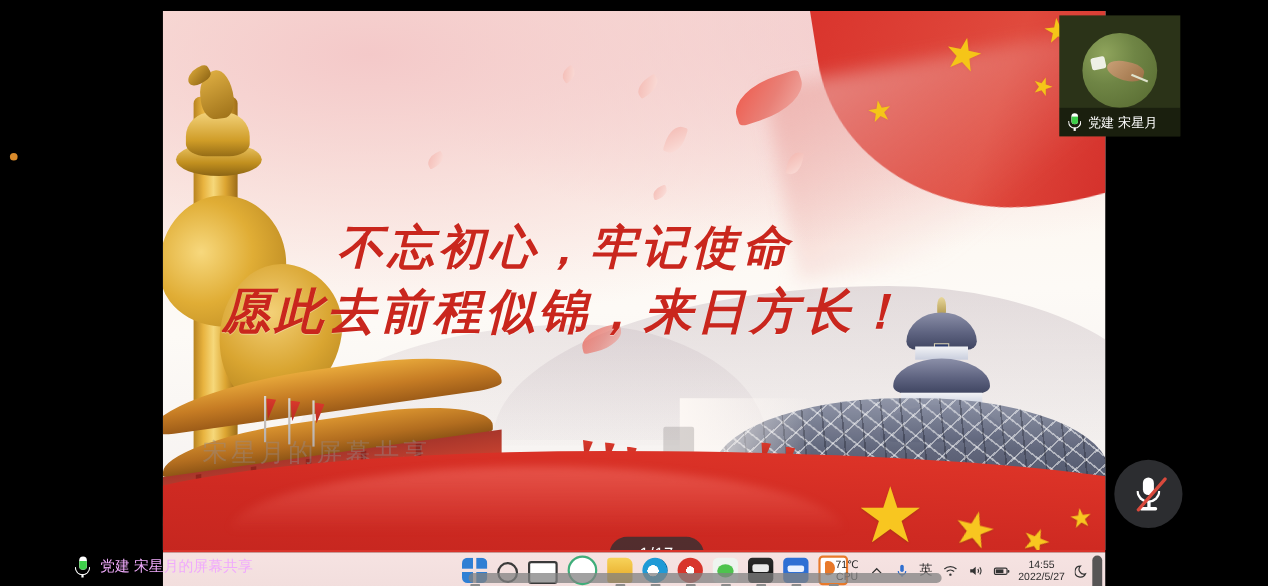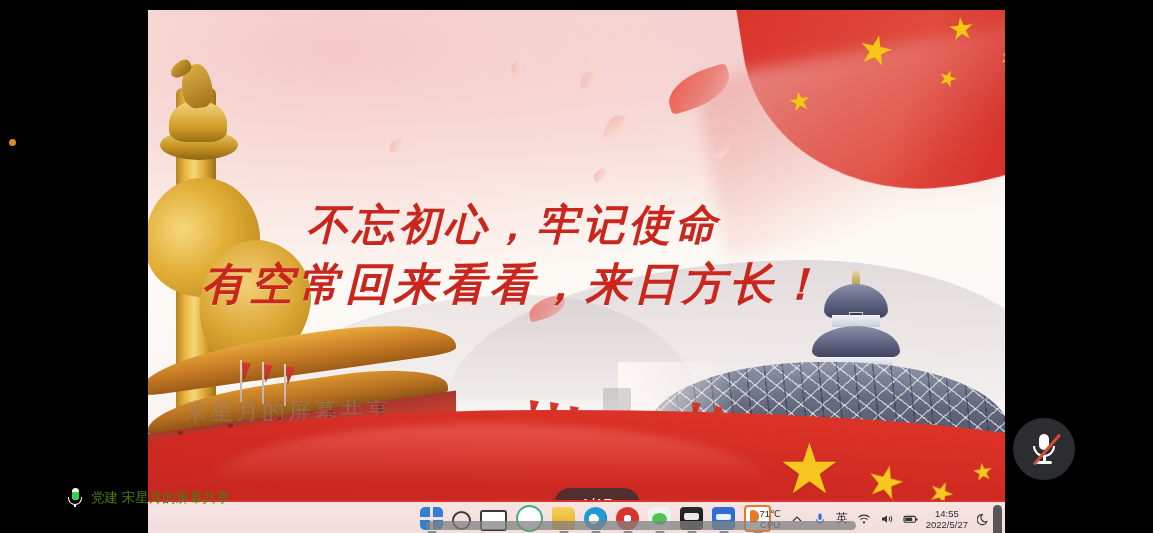--- a/index.html
+++ b/index.html
@@ -688,25 +688,25 @@
   .mic-stem {
     position: absolute;
     left: 5px; top: 13px;
     width: 2px; height: 3px;
     background: #ffffff;
   }
 
   
   .share-label {
     position: absolute;
-    left: 68px; top: 488px;
+    left: 68px; top: 506px;
     display: flex;
-    align-items: center;
+    align-items: flex-start;
     gap: 9px;
-    color: #4d7c0f;
+    color: #f0abfc;
     font-size: 13.5px;
     white-space: nowrap;
     z-index: 5;
   }
   .share-label .mic-glyph { width: 14px; height: 19px; }
   .share-label .mic-cap { left: 4px; width: 7px; height: 12px; border-radius: 3.5px; }
   .share-label .mic-cap i { width: 7px; height: 8px; }
   .share-label .mic-arc { top: 9px; width: 14px; height: 8px; border-radius: 0 0 8px 8px; }
   .share-label .mic-stem { left: 6px; top: 16px; height: 3px; }
 
@@ -850,21 +850,21 @@
 
       <div class="flag-bottom"></div>
       <div class="flag-bottom-hi"></div>
       <div class="star-b" style="left:630px; top:424px; font-size:70px;">★</div>
       <div class="star-b" style="left:718px; top:450px; font-size:44px; transform:rotate(14deg);">★</div>
       <div class="star-b" style="left:780px; top:468px; font-size:30px; transform:rotate(22deg);">★</div>
       <div class="star-b" style="left:824px; top:450px; font-size:24px; transform:rotate(-8deg);">★</div>
 
       <div class="headline">
         <div class="line1">不忘初心，牢记使命</div>
-        <div class="line2">有空常回来看看，来日方长！</div>
+        <div class="line2">愿此去前程似锦，来日方长！</div>
       </div>
 
       <div class="slide-pill">1/17</div>
 
     </div>
 
     <div class="taskbar">
       <div class="tb-center">
         <div class="tb-icon ico-start open"></div>
         <div class="tb-icon ico-search"></div>
@@ -928,20 +928,37 @@
           </svg>
         </span>
       </div>
     </div>
 
     <div class="hscroll"></div>
     <div class="vscroll"></div>
   </div>
 
 
+  <div class="thumb">
+    <div class="thumb-avatar">
+      <div class="av-dog"></div>
+      <div class="av-paper"></div>
+      <div class="av-stick"></div>
+    </div>
+    <div class="thumb-name">
+      <span class="mic-glyph">
+        <span class="mic-cap">
+            <i></i>
+          </span>
+        <span class="mic-arc"></span>
+        <span class="mic-stem"></span>
+      </span>
+      <span>党建 宋星月</span>
+    </div>
+  </div>
 
   <div class="share-label">
     <span class="mic-glyph">
       <span class="mic-cap">
           <i></i>
         </span>
       <span class="mic-arc"></span>
       <span class="mic-stem"></span>
     </span>
     <span>党建 宋星月的屏幕共享</span>

